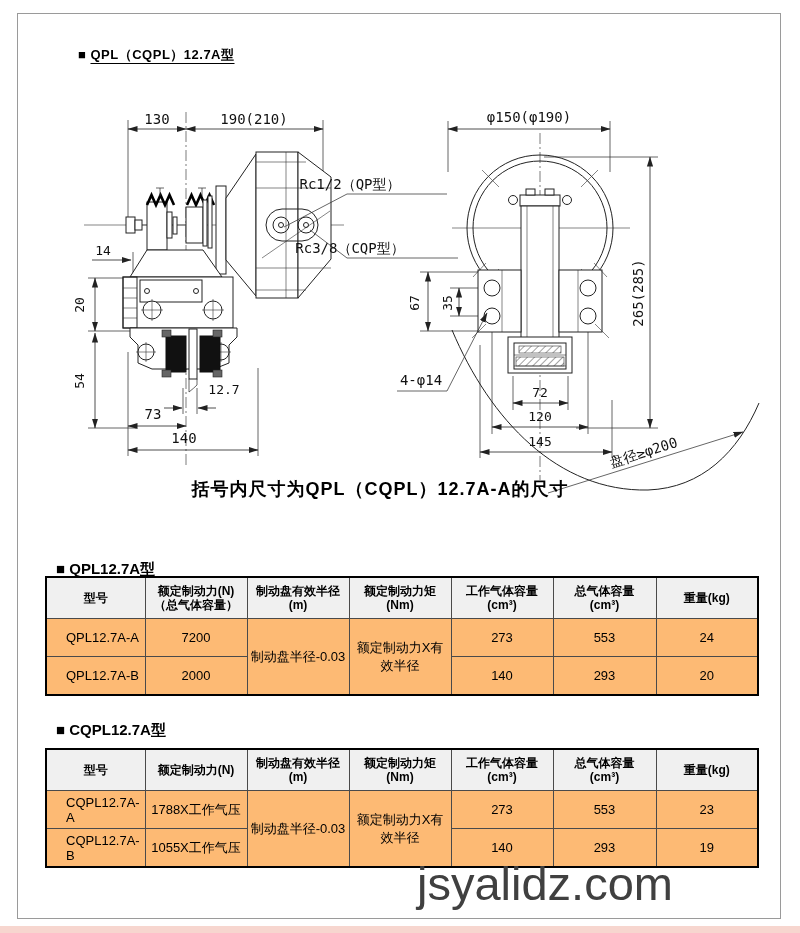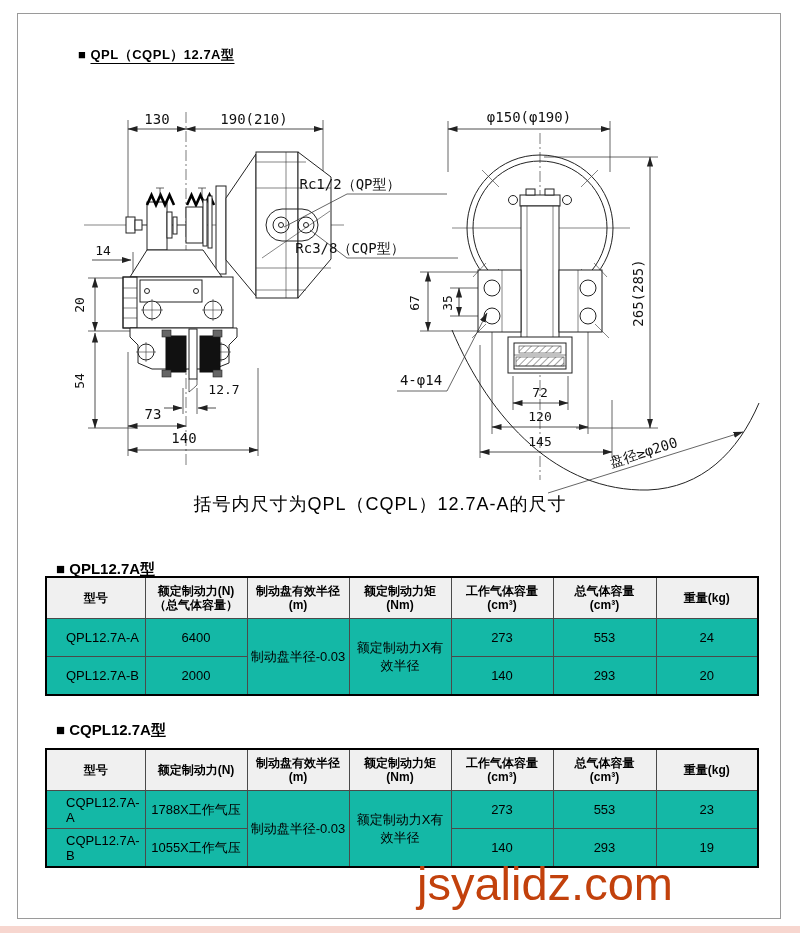--- a/index.html
+++ b/index.html
@@ -4,33 +4,33 @@
 <style>
   html,body{margin:0;padding:0}
   body{
     width:800px;height:933px;position:relative;background:#fff;
     font-family:"Liberation Sans",sans-serif;color:#000;overflow:hidden;
   }
   .page-border{position:absolute;left:17px;top:13px;width:762px;height:904px;border:1px solid #9a9a9a;}
   .doc-title{position:absolute;left:78px;top:46px;font-size:13px;font-weight:bold;letter-spacing:.5px;}
   .doc-title .t{text-decoration:underline;text-underline-offset:4px;}
   svg.drawing{position:absolute;left:0;top:0;}
-  .caption{position:absolute;left:80px;top:492px;width:600px;text-align:center;font-size:18px;font-weight:normal;letter-spacing:1px;}
+  .caption{position:absolute;left:80px;top:477px;width:600px;text-align:center;font-size:18px;font-weight:bold;letter-spacing:1px;}
   .section-label{position:absolute;left:56px;font-size:15px;font-weight:bold;}
   #sec1{top:560px}
   #sec2{top:721px}
-  table.spec{position:absolute;left:45px;width:712px;border-collapse:collapse;table-layout:fixed;background:#14b8a6;border:2px solid #000;}
+  table.spec{position:absolute;left:45px;width:712px;border-collapse:collapse;table-layout:fixed;background:#fdba74;border:2px solid #000;}
   #t1{top:576px}
   #t2{top:748px}
   .spec th,.spec td{border:1px solid #4a4a4a;text-align:center;padding:0 2px;overflow:hidden;}
   .spec th{background:#f0f0f0;font-weight:bold;height:40px;font-size:12px;line-height:14px;}
   .spec td{height:37px;font-size:13px;}
   .spec td.model{text-align:left;padding-left:19px;}
   .watermark{position:absolute;top:856px;left:385px;width:320px;text-align:center;
-    font-size:47px;line-height:56px;color:#c2410c;font-family:"Liberation Sans",sans-serif;}
+    font-size:47px;line-height:56px;color:#404040;font-family:"Liberation Sans",sans-serif;}
   .pinkline{position:absolute;left:0;top:926px;width:800px;height:7px;background:#f6cfc7;opacity:.85;}
   
   .ln{stroke:#333;stroke-width:.75;fill:none}
   .cl{stroke:#444;stroke-width:.7;stroke-dasharray:11 3 2 3;fill:none}
   .sh{stroke:#222;stroke-width:1;fill:#fff}
   .shn{stroke:#222;stroke-width:1;fill:none}
   .thin{stroke:#333;stroke-width:.6;fill:none}
   .dimline{stroke:#222;stroke-width:.8;fill:none}
   .dtxt{font-family:"DejaVu Sans Mono",monospace;font-size:14px;fill:#111;text-anchor:middle}
   .small{font-size:13px}
@@ -317,21 +317,21 @@
         </th>
       <th>
           <div>重量(kg)</div>
           <div></div>
         </th>
     </tr>
   </thead>
   <tbody>
     <tr>
       <td class="model">QPL12.7A-A</td>
-      <td>6400</td>
+      <td>7200</td>
       <td rowspan="2">制动盘半径-0.03</td>
       <td rowspan="2">额定制动力X有效半径</td>
       <td>273</td>
       <td>553</td>
       <td>24</td>
     </tr>
     <tr>
       <td class="model">QPL12.7A-B</td>
       <td>2000</td>
       <td>140</td>

